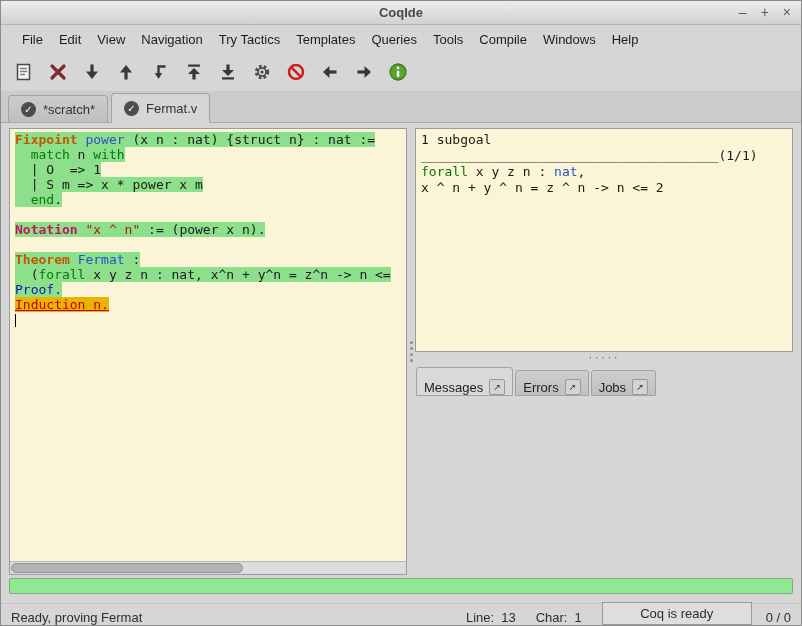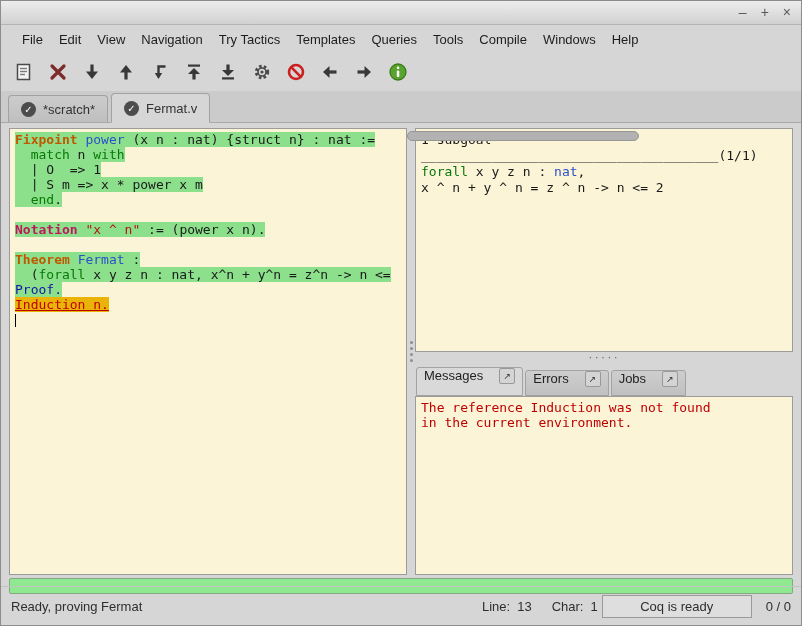--- a/index.html
+++ b/index.html
@@ -13,61 +13,62 @@
   .menubar{display:flex;height:28px;align-items:center;padding-left:13px}
   .menu-item{padding:5px 8px;color:#1d1d1d}
   .toolbar{display:flex;height:38px;align-items:center;padding-left:10px;gap:8px}
   .tool-btn{width:26px;height:26px;display:flex;align-items:center;justify-content:center;background:transparent;border:none}
   .tabbar{display:flex;height:32px;align-items:flex-end;padding-left:7px;gap:3px;background:#cbcbcb;border-bottom:1px solid #a9a9a9}
   .tab{display:flex;align-items:center;gap:7px;height:27px;padding:0 12px;border:1px solid #a2a2a2;border-bottom:none;border-radius:4px 4px 0 0;background:linear-gradient(#cccccc,#bfbfbf);color:#333}
   .tab.active{background:#d6d6d6;height:30px;margin-bottom:-1px;border-bottom:1px solid #d6d6d6}
   .tab-badge{width:15px;height:15px;border-radius:50%;background:#4c4c4c;color:#fff;font-size:10px;display:flex;align-items:center;justify-content:center;flex:0 0 15px}
   .main{position:absolute;top:122px;bottom:50px;left:0;right:0;display:flex;padding:5px 8px 0 8px}
   .panel{border:1px solid #9b9b9b;background:#fbf4d7}
-  .script{width:398px;display:flex;flex-direction:row}
+  .script{width:398px;display:flex;flex-direction:column}
   .code{font-family:"DejaVu Sans Mono","Liberation Mono",monospace;font-size:13px;line-height:15px;white-space:pre;padding:3px 5px;overflow:hidden;color:#1a1a1a}
   .script .code{flex:1}
   .hscroll{height:13px;border-top:1px solid #b9b9b9;background:#dcdcdc;position:relative}
   .hthumb{position:absolute;left:1px;top:1px;height:10px;width:232px;background:#b2b2b2;border:1px solid #969696;border-radius:6px}
   .vsplit{width:8px;display:flex;flex-direction:column;align-items:center;justify-content:center;gap:3px}
   .vsplit i{width:3px;height:3px;border-radius:50%;background:#8d8d8d}
   .rightcol{flex:1;display:flex;flex-direction:column;min-width:0}
   .goals{height:224px}
   .goals .code{line-height:16px}
   .hsplit{height:13px;text-align:center;color:#6f6f6f;font-size:13px;line-height:10px;letter-spacing:2px}
   .msgtabs{display:flex;align-items:flex-end;gap:2px;height:31px;padding-left:1px}
-  .mtab{display:flex;align-items:flex-start;gap:16px;height:26px;padding:0 7px;border:1px solid #a2a2a2;border-radius:3px 3px 0 0;background:linear-gradient(#cecece,#c0c0c0);color:#222}
+  .mtab{display:flex;align-items:flex-end;gap:6px;height:26px;padding:0 7px;border:1px solid #a2a2a2;border-radius:3px 3px 0 0;background:linear-gradient(#cecece,#c0c0c0);color:#222}
   .mtab.active{background:#d9d9d9;height:29px}
   .detach{width:16px;height:16px;border:1px solid #999;background:#d4d4d4;font-size:9px;display:flex;align-items:center;justify-content:center;border-radius:2px;color:#333}
   .messages{flex:1}
   .cline{min-height:15px}
   .hl-ok{background:#8ce08c}
   .hl-err{background:#eab308}
   .tok-vernac{color:#c05800;font-weight:bold}
   .tok-ident{color:#2b50c8}
   .tok-gallina{color:#077807}
   .tok-notation{color:#be185d;font-weight:bold}
   .tok-str{color:#b01818}
   .tok-proof{color:#1414a8;font-weight:normal}
   .tok-err{color:#c00000;text-decoration:underline}
   .tok-msg{color:#c00000}
   .caret{display:inline-block;width:1px;height:13px;background:#000;vertical-align:text-bottom}
   .progress{position:absolute;left:8px;right:8px;bottom:31px;height:16px;background:#90e890;border:1px solid #84a884;border-radius:2px}
-  .statusbar{position:absolute;left:0;right:0;bottom:0;height:39px;display:flex;align-items:center;padding:0 10px;border-top:1px solid #c3c3c3}
+  .statusbar{position:absolute;left:0;right:0;bottom:0;height:22px;display:flex;align-items:flex-end;padding:0 10px;border-top:1px solid #c3c3c3}
   .flexsp{flex:1}
   .slabel{margin-right:7px}
   .sval{margin-right:20px}
-  .coqstatus{width:150px;text-align:center;border:1px solid #9a9a9a;background:#dedede;padding:3px 4px;margin:0 14px 0 4px}
+  .coqstatus{width:150px;text-align:center;border:1px solid #9a9a9a;background:#dedede;padding:3px 4px;margin:0 14px 0 20px}
 </style>
 </head>
 <body>
 
 <div class="window">
 
   <div class="titlebar">
+    <div class="title">CoqIde</div>
     <div class="win-controls">
       <span class="wc">–</span>
       <span class="wc">+</span>
       <span class="wc">×</span>
     </div>
   </div>
 
   <div class="menubar">
       <div class="menu-item">File</div>
       <div class="menu-item">Edit</div>
@@ -198,23 +199,20 @@
         </div>
         <div class="mtab">
           <span>Errors</span>
           <span class="detach">↗</span>
         </div>
         <div class="mtab">
           <span>Jobs</span>
           <span class="detach">↗</span>
         </div>
       </div>
-      <div class="panel messages">
-        <div class="code"><div class="cline"><span><span class="tok-msg">The reference Induction was not found</span></span></div><div class="cline"><span><span class="tok-msg">in the current environment.</span></span></div></div>
-      </div>
     </div>
   </div>
 
   <div class="progress"></div>
 
   <div class="statusbar">
     <span>Ready, proving Fermat</span>
     <span class="flexsp"></span>
     <span class="slabel">Line:</span>
     <span class="sval">13</span>

